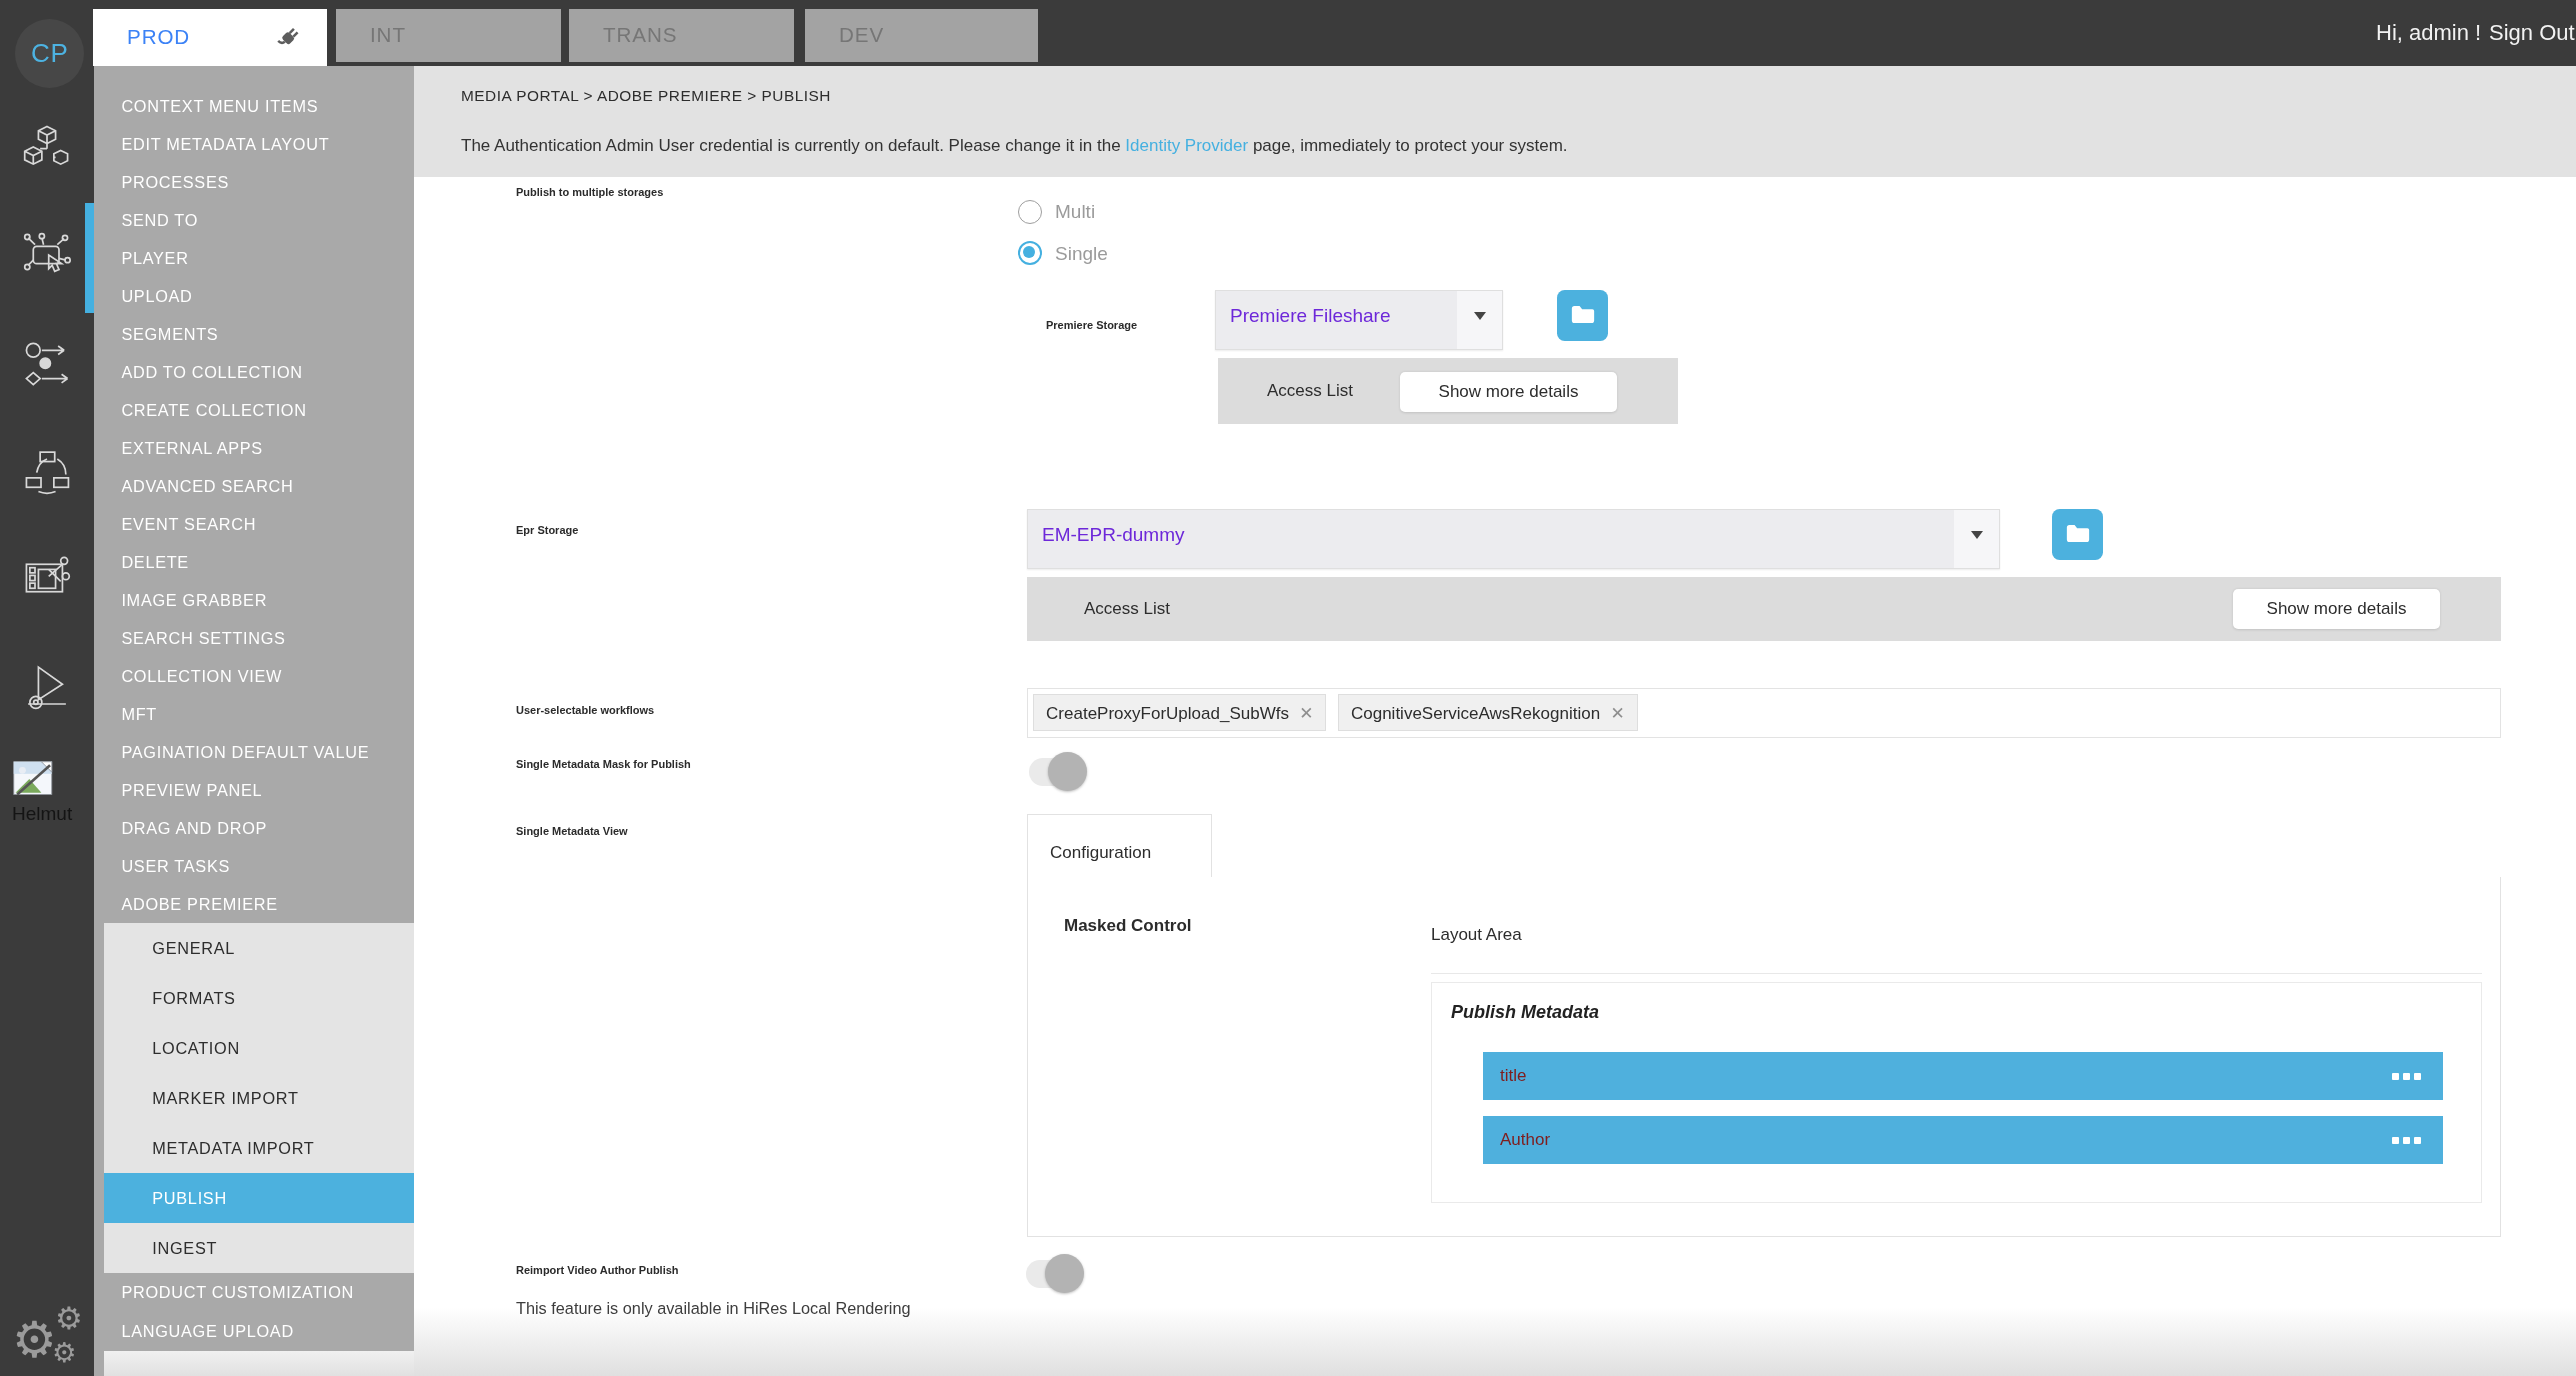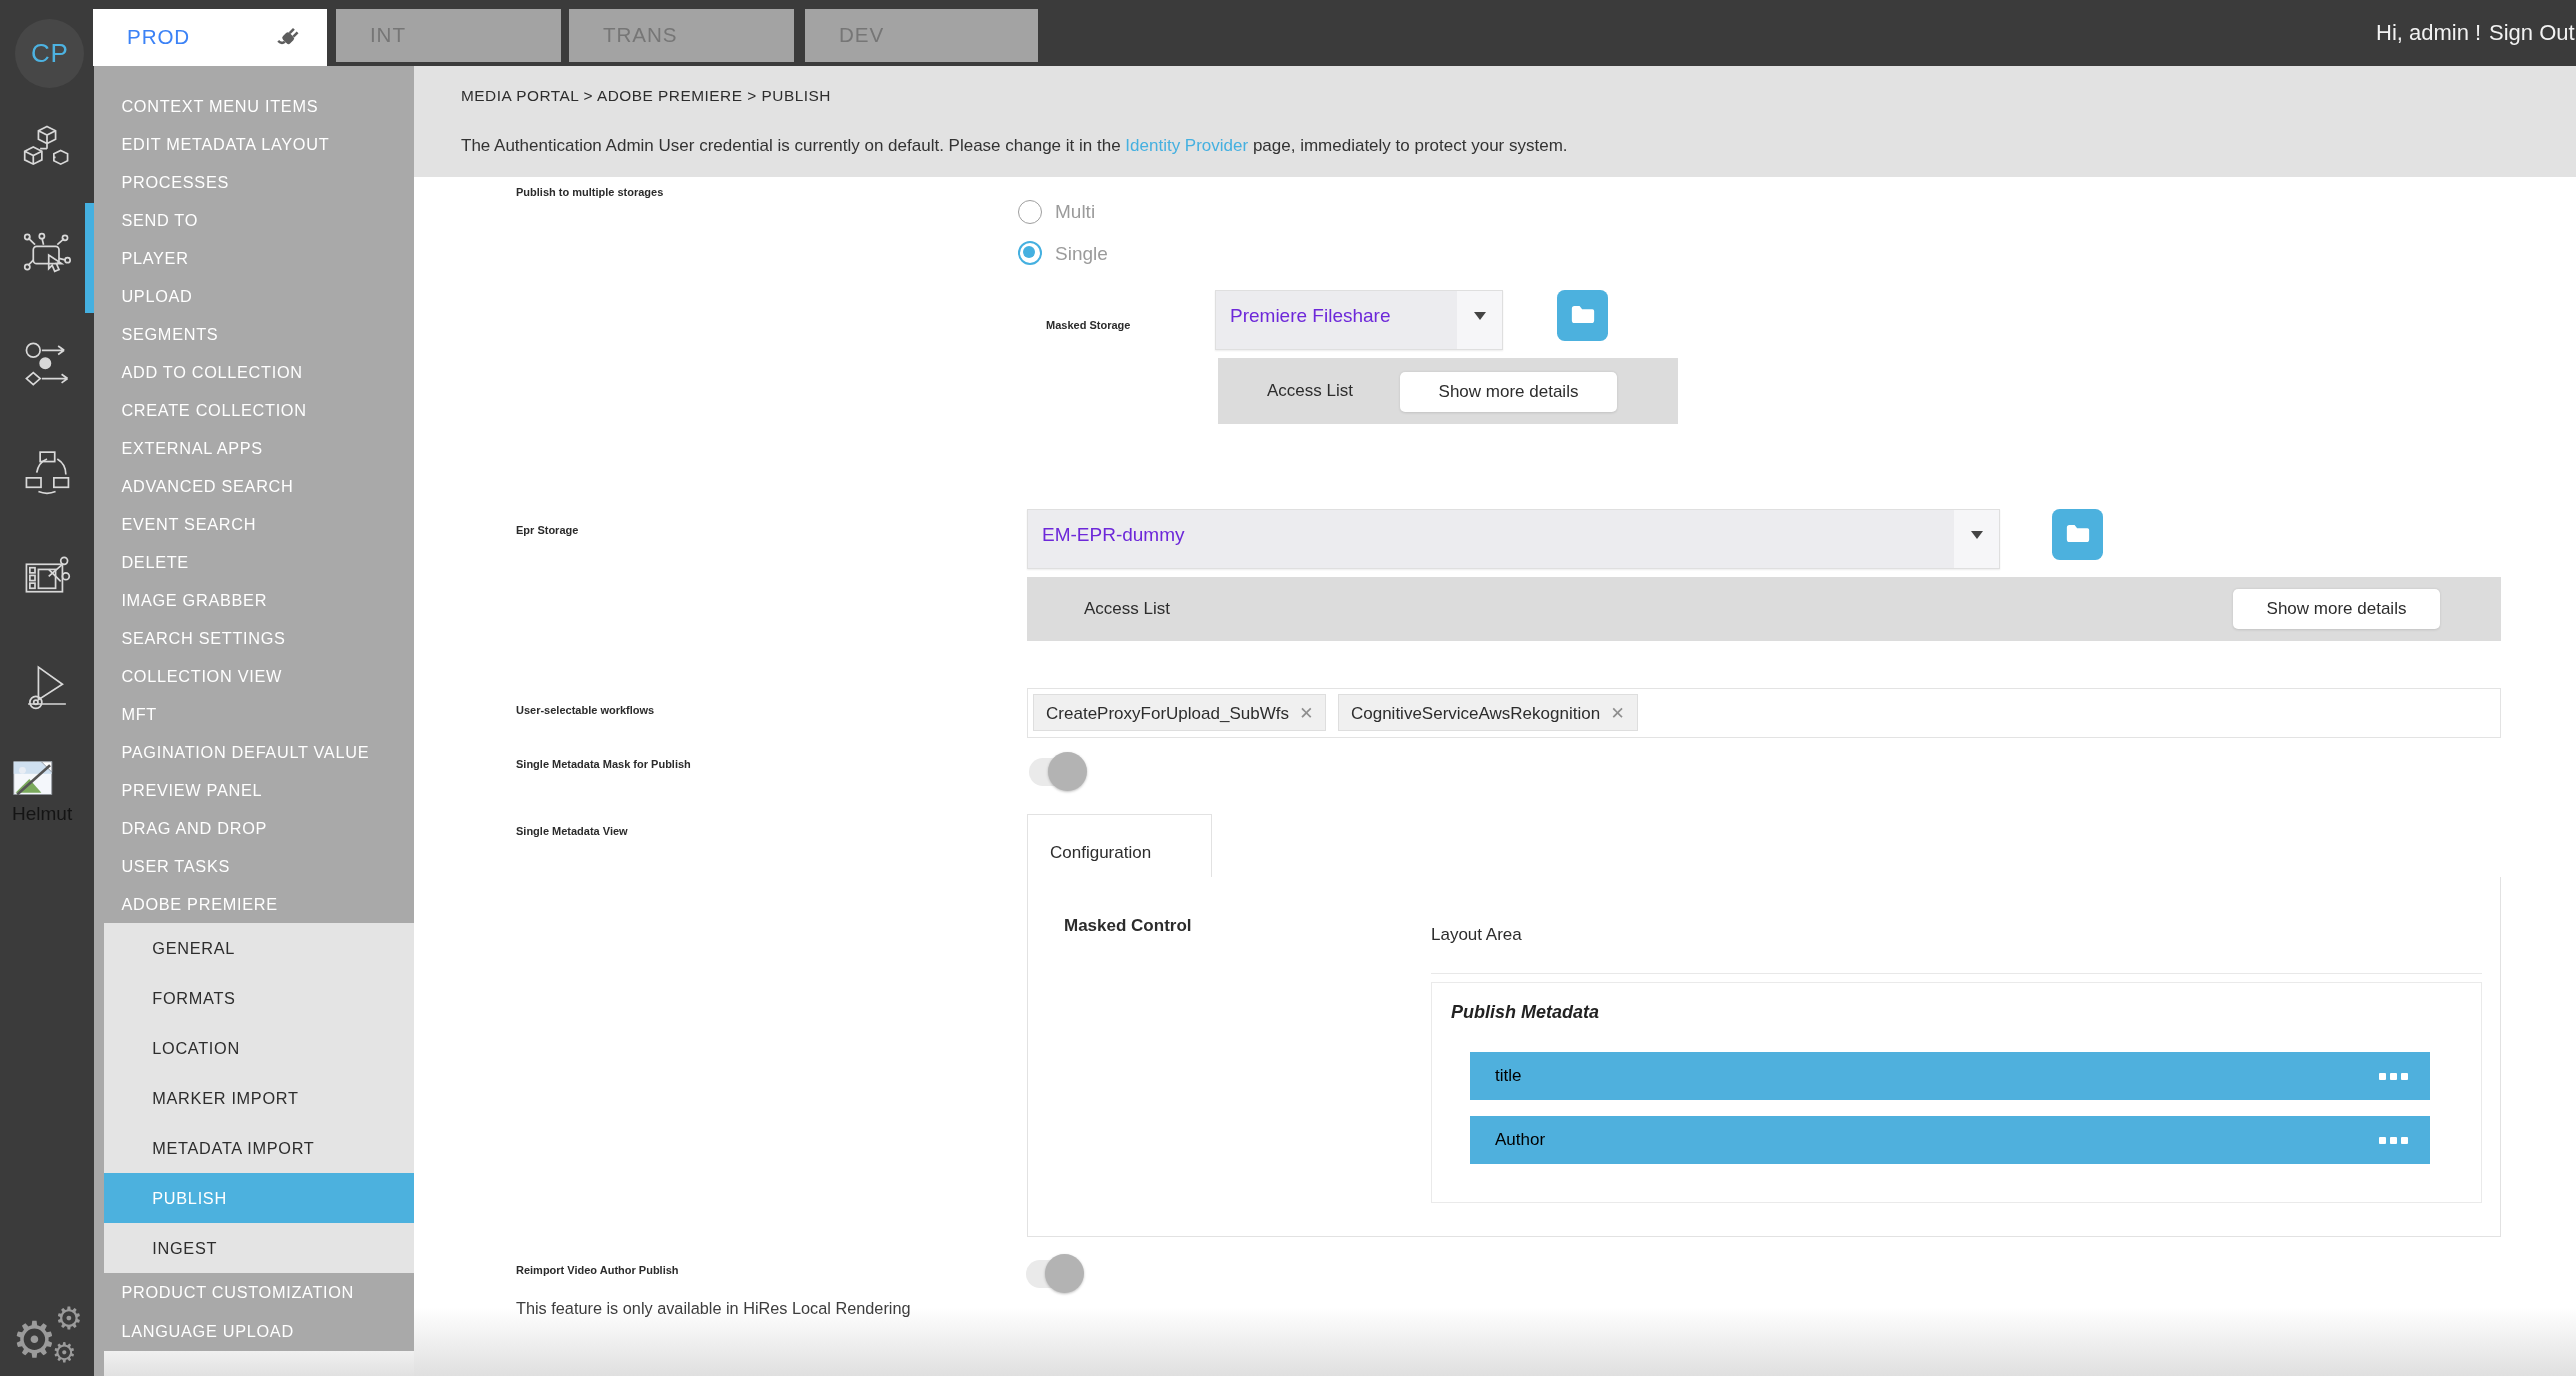--- a/index.html
+++ b/index.html
@@ -75,22 +75,22 @@
            border-bottom:none;box-sizing:border-box;z-index:2;display:flex;align-items:flex-end;
            padding:0 0 13.7px 22px;font-size:17px;color:#2d2d2d;cursor:pointer;}
   .cfg-topline{position:absolute;left:798px;top:811px;width:1289px;height:0.9px;background:#e2e2e2;}
   .panel{position:absolute;left:613px;top:811px;width:1474px;height:360px;background:#fff;
          border-left:0.9px solid #e2e2e2;border-right:0.9px solid #e2e2e2;border-bottom:0.9px solid #e2e2e2;box-sizing:border-box;z-index:1;}
   .mc-label{position:absolute;left:36px;top:39px;font-size:17px;font-weight:bold;color:#2b2b2b;}
   .la-label{position:absolute;left:403px;top:48px;font-size:17px;color:#2d2d2d;}
   .la-rule{position:absolute;left:403px;top:96px;width:1051px;height:0.9px;background:#e8e8e8;}
   .layout-box{position:absolute;left:403px;top:105px;width:1051px;height:221px;border:0.9px solid #eaeaea;box-sizing:border-box;}
   .pm-title{position:absolute;left:19px;top:19px;font-size:18px;font-style:italic;font-weight:bold;color:#222;}
-  .fbar{position:absolute;left:38px;width:960px;height:48px;background:#4fb0dd;color:#000000;font-size:17px;
-        line-height:48px;padding-left:25px;box-sizing:border-box;cursor:grab;}
+  .fbar{position:absolute;left:51px;width:960px;height:48px;background:#4fb0dd;color:#7f1d1d;font-size:17px;
+        line-height:48px;padding-left:17px;box-sizing:border-box;cursor:grab;}
   .fbar .dots{position:absolute;right:22px;top:21.4px;width:29px;height:6.9px;}
   .fbar .dots i{position:absolute;top:0;width:6.9px;height:6.9px;background:#fff;border-radius:0.9px;}
   .note{position:absolute;left:102px;top:1229px;width:403px;font-size:16.3px;line-height:27.4px;color:#3d3d3d;}
   .fade{position:absolute;left:0;bottom:0;width:2162px;height:69px;z-index:0;
         background:linear-gradient(rgba(225,225,225,0),rgba(220,220,220,.9));pointer-events:none;}
 </style>
 </head>
 <body>
 
 <div id="app">
@@ -267,21 +267,21 @@
         <span>The Authentication Admin User credential is currently on default. Please change it in the </span><a>Identity Provider</a><span> page, immediately to protect your system.</span>
       </div>
     </div>
 
     <div class="flabel" style="left:102px;top:120px;">Publish to multiple storages</div>
     <div class="radio" style="left:604px;top:134px;"></div>
     <div class="rlabel" style="left:641px;top:135px;">Multi</div>
     <div class="radio sel" style="left:604px;top:175px;"></div>
     <div class="rlabel" style="left:641px;top:177px;">Single</div>
 
-    <div class="flabel" style="left:632px;top:237px;width:146px;line-height:45px;">Masked Storage</div>
+    <div class="flabel" style="left:632px;top:237px;width:146px;line-height:45px;">Premiere Storage</div>
     <div class="dropdown" style="left:801px;top:224px;width:288px;">
       <span>Premiere Fileshare</span>
       <span class="dd-cap"></span>
       <span class="dd-arrow"></span>
     </div>
     <div class="folder-btn" style="left:1143px;top:224px;">
       <span>
         <svg width="24" height="19" viewBox="0 0 28 22">
           <path d="M1 4 a3 3 0 0 1 3 -3 h6 l3 4 h12 a2 2 0 0 1 2 2 v11 a3 3 0 0 1 -3 3 H4 a3 3 0 0 1 -3 -3 Z" fill="#ffffff"></path>
         </svg>

